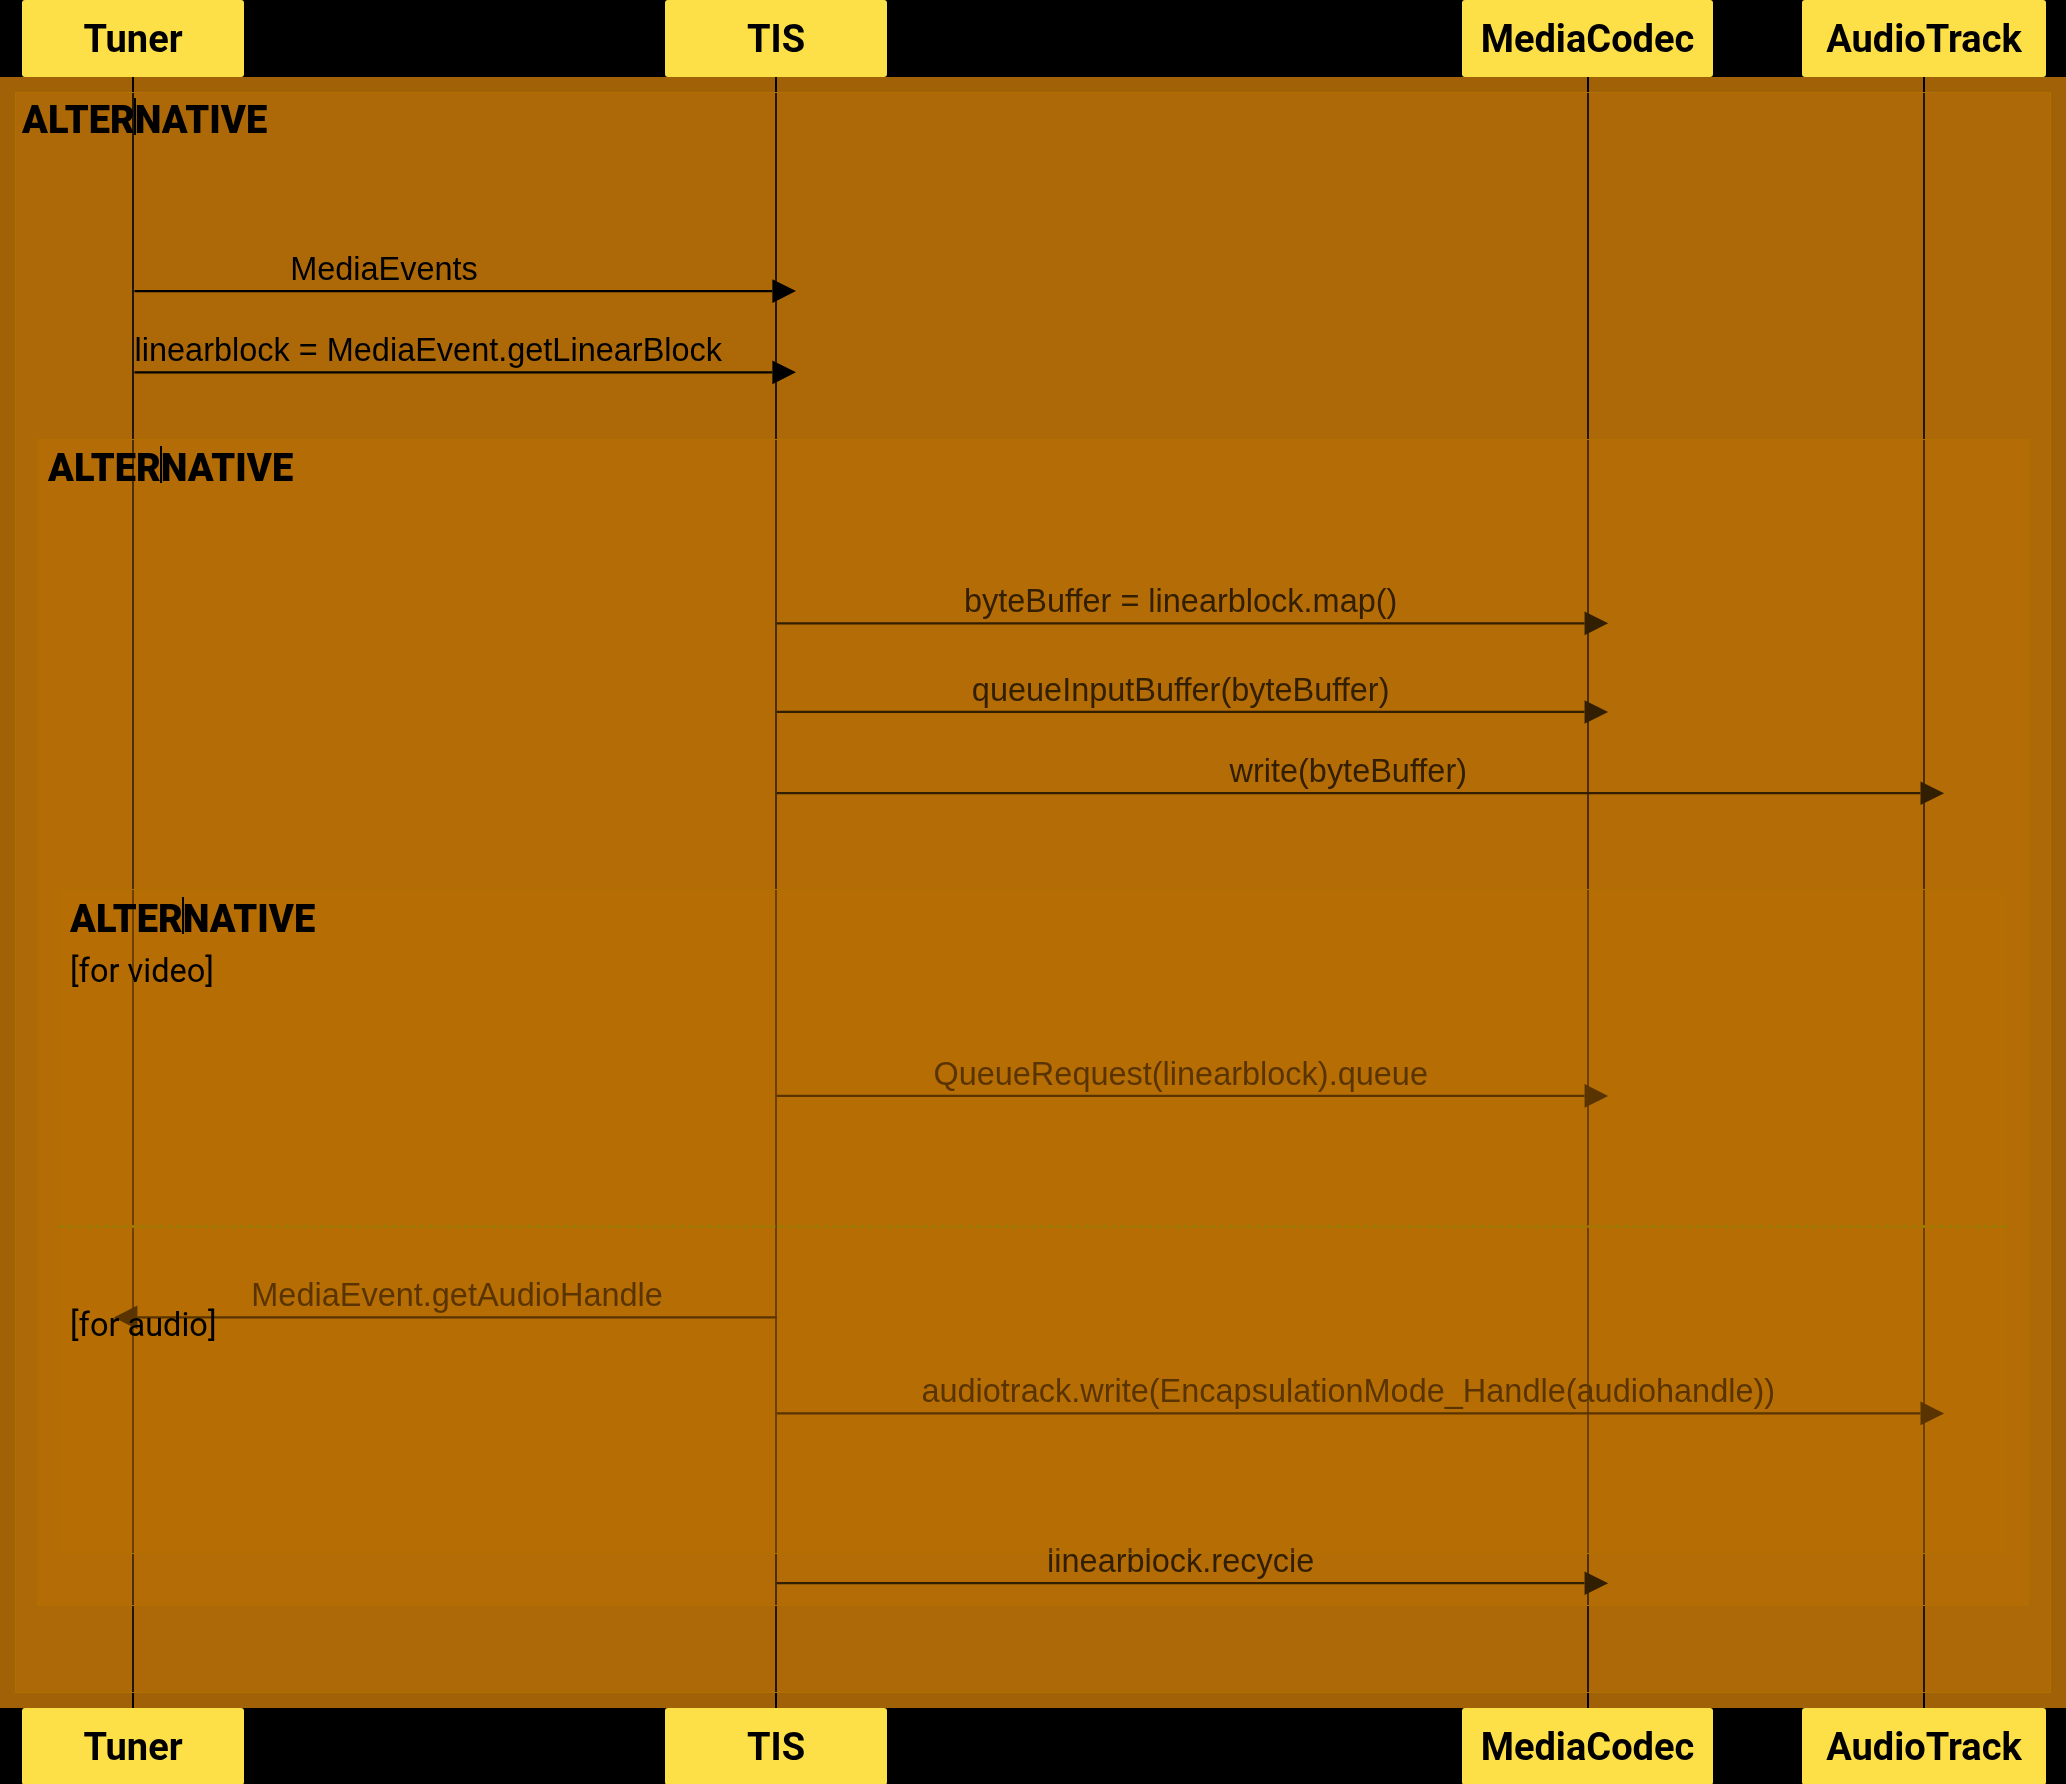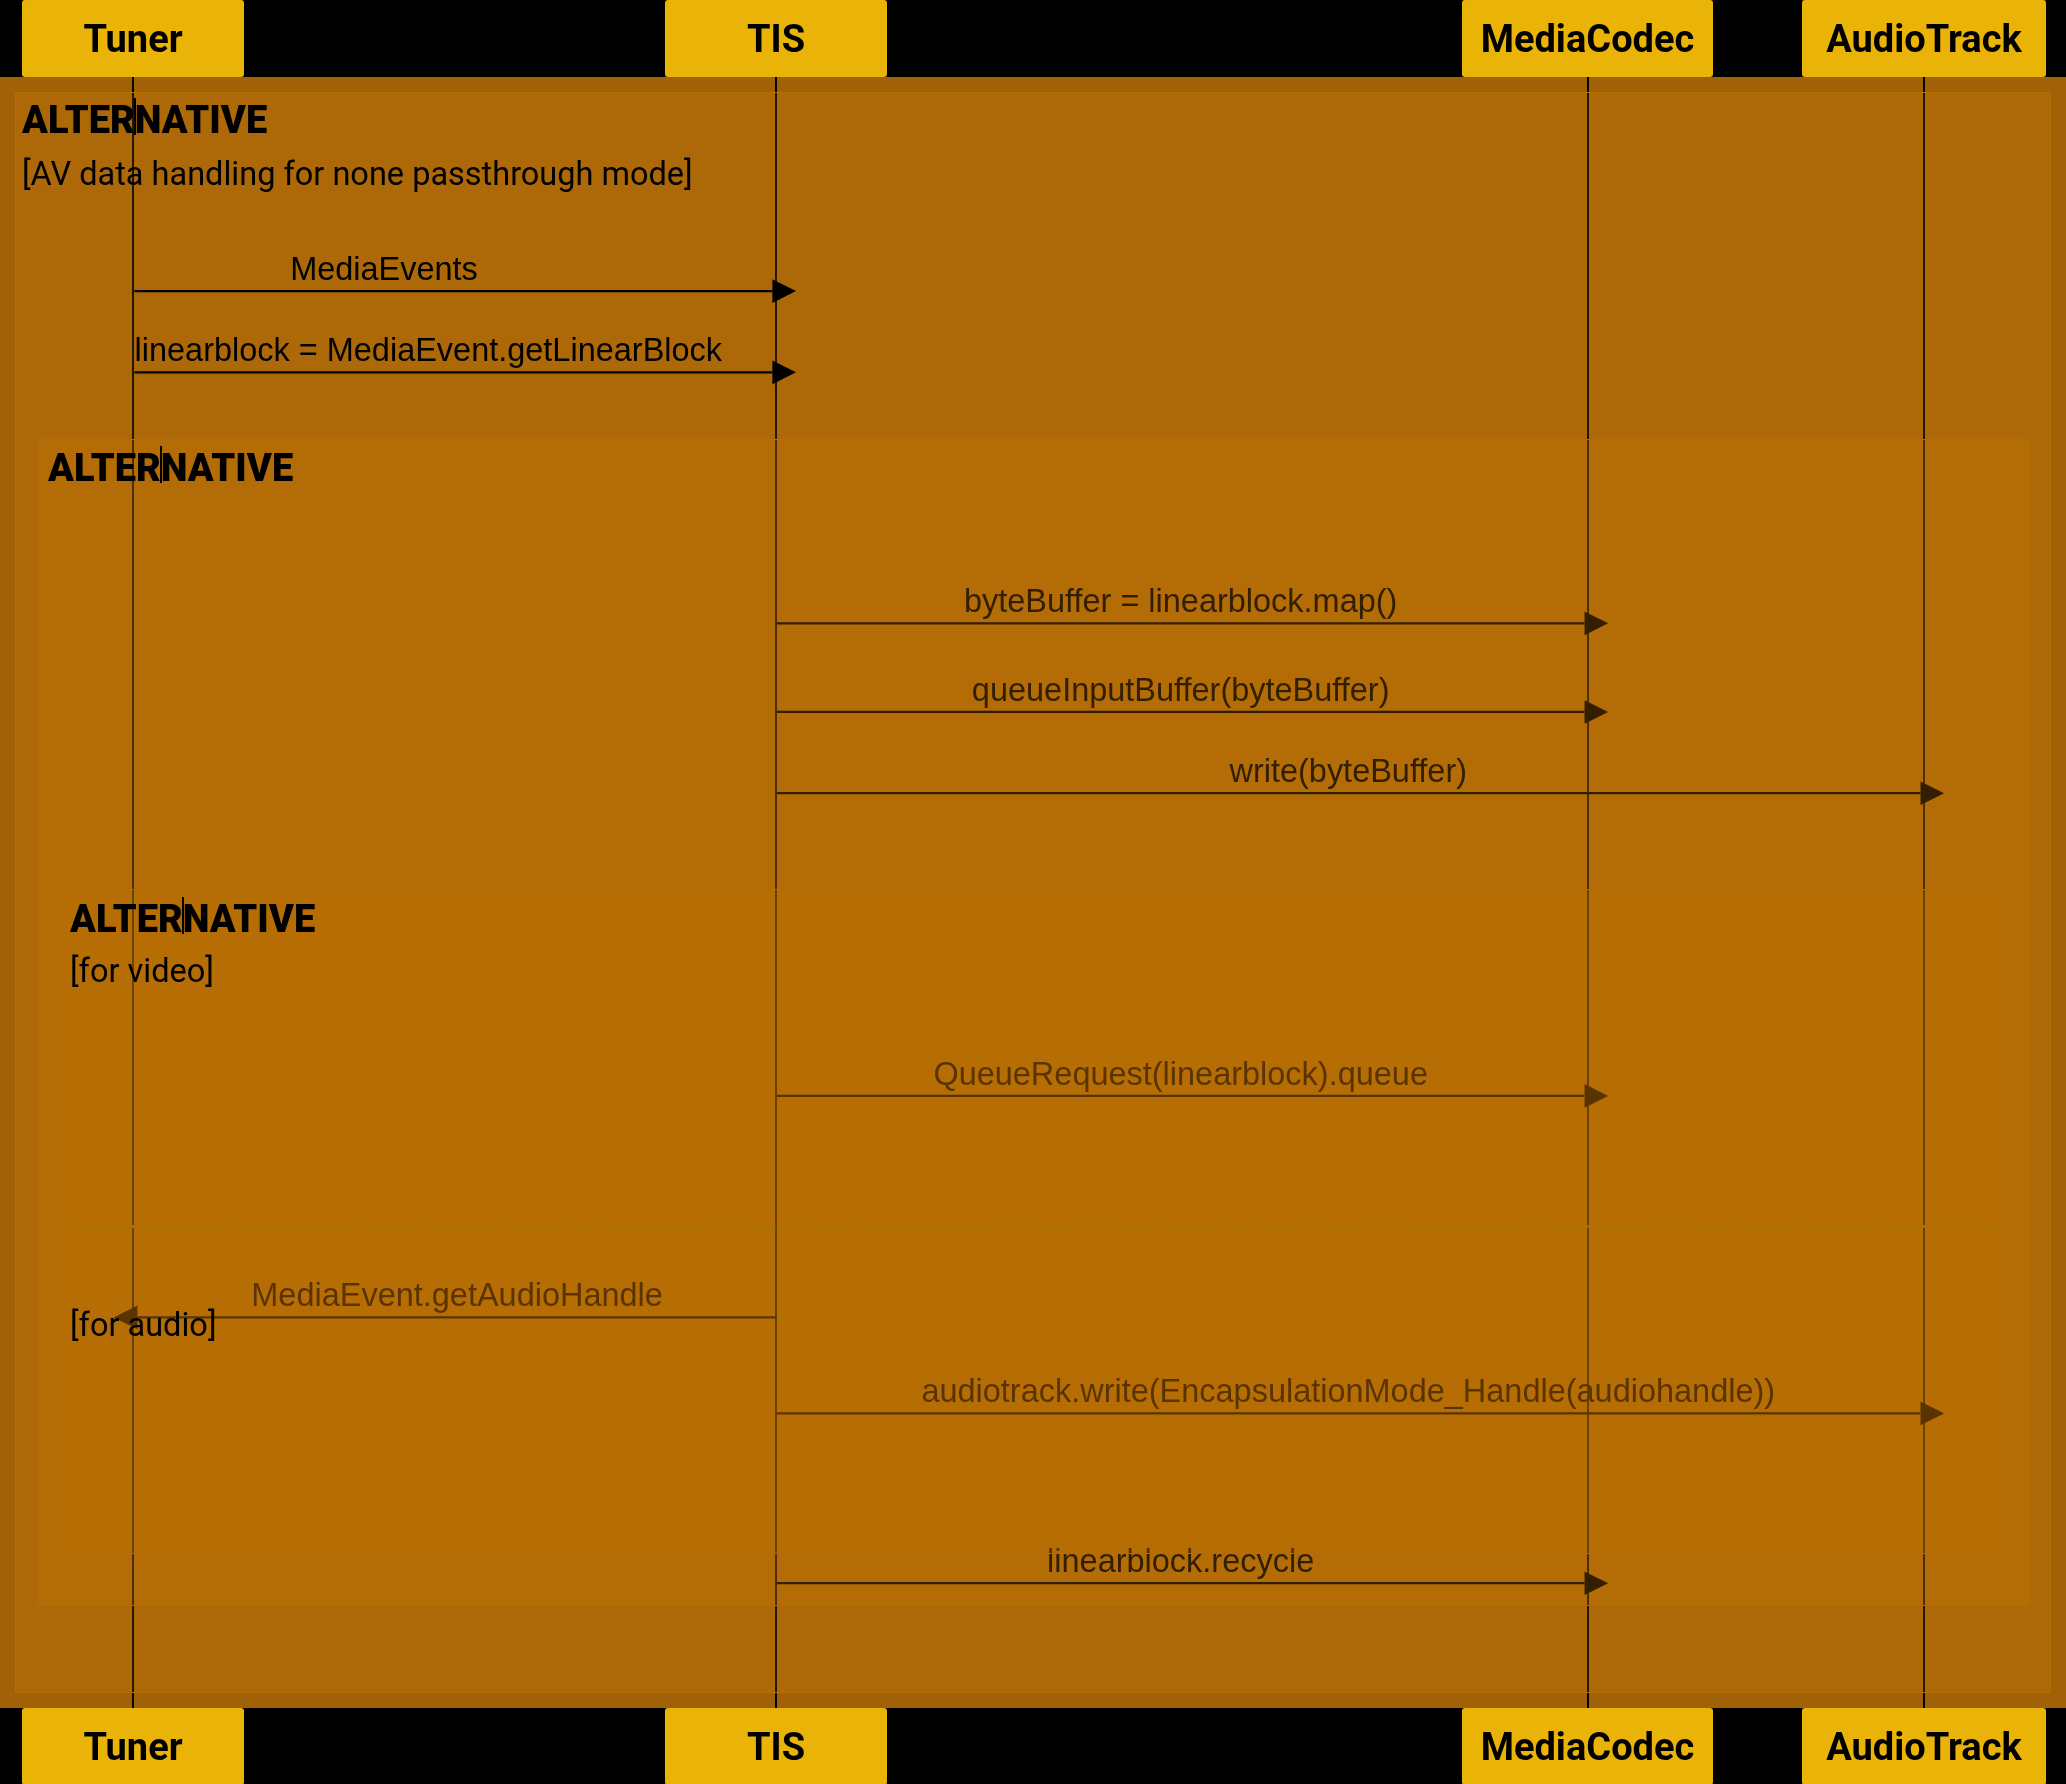--- a/index.html
+++ b/index.html
@@ -16,21 +16,21 @@
       position: absolute;
       top: 0; left: 0;
       width: 2066px;
       height: 1785px;
       background: #000;
     }
 
     
     .actor-box {
       position: absolute;
-      background: #eab308;
+      background: #fde047;
       color: #000;
       font-weight: 700;
       font-size: 38px;
       display: flex;
       align-items: center;
       justify-content: center;
       border-radius: 3px;
       height: 77px;
     }
 
@@ -104,21 +104,20 @@
     <div class="lifeline" style="left:775px;"></div>
     <div class="lifeline" style="left:1587px;"></div>
     <div class="lifeline" style="left:1923px;"></div>
 
     <div style="position:absolute; top:14.8px; left:14.8px; right:14.8px; bottom:14.8px; border:1.5px solid #b07000; background:rgba(240,150,20,0.15);"></div>
 
     <div class="alt-label" style="top:20.7px; left:22px;">ALTERNATIVE</div>
 
     <div style="position:absolute; top:20.7px; left:134px; width:2.2px; height:37px; background:#000;"></div>
 
-    <div class="alt-condition" style="top:78px; left:22px;">[AV data handling for none passthrough mode]</div>
 
     <svg style="position:absolute; top:0; left:0; width:100%; height:100%; pointer-events:none;" viewBox="0 0 2798 2209" width="2066" height="1631">
 
       <line x1="182" y1="290" x2="1046" y2="290" stroke="#000" stroke-width="3"></line>
       <polygon points="1046,274 1078,290 1046,306" fill="#000"></polygon>
       <text x="520" y="275" font-size="44" font-family="Arial" fill="#000" text-anchor="middle">MediaEvents</text>
 
       <line x1="182" y1="400" x2="1046" y2="400" stroke="#000" stroke-width="3"></line>
       <polygon points="1046,384 1078,400 1046,416" fill="#000"></polygon>
       <text x="580" y="385" font-size="44" font-family="Arial" fill="#000" text-anchor="middle">linearblock = MediaEvent.getLinearBlock</text>

